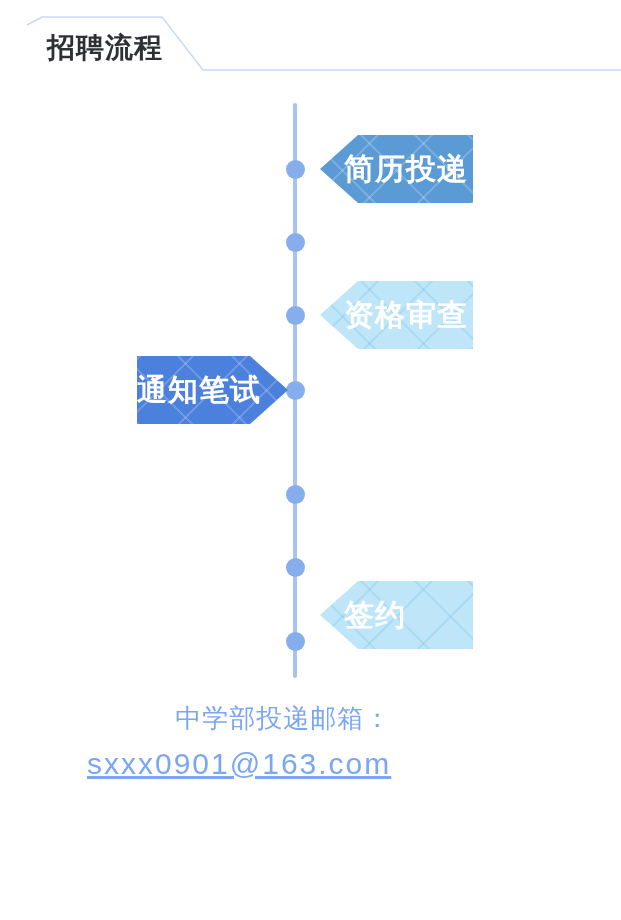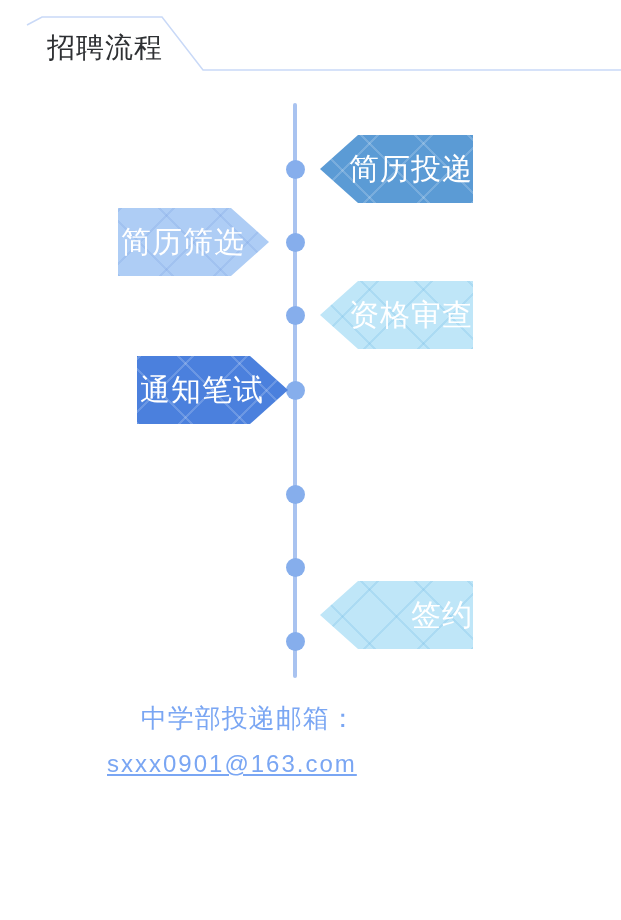--- a/index.html
+++ b/index.html
@@ -5,38 +5,38 @@
   html,body { margin:0; padding:0; background:#ffffff; }
   .page {
     position:relative; width:621px; height:920px; background:#ffffff;
     font-family:"Liberation Sans","DejaVu Sans",sans-serif; overflow:hidden;
   }
 
   
   .header-outline { position:absolute; left:0; top:0; width:621px; height:80px; }
   .page-title {
     position:absolute; left:47px; top:29px;
-    font-size:28px; font-weight:400; color:#2e3033; letter-spacing:1px;
+    font-size:28px; font-weight:700; color:#2e3033; letter-spacing:1px;
     white-space:nowrap;
   }
 
   
   .timeline-line {
     position:absolute; left:293px; top:103px; width:4px; height:575px;
     background:#a9c3f0; border-radius:2px;
   }
   .timeline-dot {
     position:absolute; left:286px; width:19px; height:19px;
     border-radius:50%; background:#86aeec;
   }
 
   .step {
     position:absolute; height:68px; box-sizing:border-box;
-    display:flex; align-items:center; justify-content:flex-end;
-    color:#ffffff; font-weight:400; font-size:30px; letter-spacing:1px;
+    display:flex; align-items:center; justify-content:flex-start;
+    color:#ffffff; font-weight:700; font-size:30px; letter-spacing:1px;
     white-space:nowrap;
   }
   .step.left {
     left:118px; width:151px; padding-right:24px;
     clip-path:polygon(0 0, calc(100% - 38px) 0, 100% 50%, calc(100% - 38px) 100%, 0 100%);
   }
   .step.right {
     left:320px; width:153px; padding-left:24px;
     clip-path:polygon(0 50%, 38px 0, 100% 0, 100% 100%, 38px 100%);
   }
@@ -63,22 +63,22 @@
   .tone-pale   { background-color:#bfe6f8; }
 
   
   .contacts { position:absolute; left:87px; top:702px;text-align:right; }
   .contact-block + .contact-block { margin-top:33px; }
   .contact-label {
     font-size:26px; line-height:32px; color:#7aa6f3;
     margin:0 0 14px 0; letter-spacing:1px; white-space:nowrap;
   }
   .contact-email {
-    display:inline-block; font-size:24px; line-height:32px; color:#7aa6f3;
-    text-decoration:underline; letter-spacing:2px; cursor:pointer; white-space:nowrap;margin-left:20px;
+    display:inline-block; font-size:30px; line-height:32px; color:#7aa6f3;
+    text-decoration:underline; letter-spacing:2px; cursor:pointer; white-space:nowrap;
   }
 </style>
 </head>
 <body>
 
 <div class="page">
 
   <svg class="header-outline" viewBox="0 0 621 80" xmlns="http://www.w3.org/2000/svg">
     <polyline points="27,25 42,17 162,17 203,70 621,70" fill="none" stroke="#c9d9f7" stroke-width="1.5"></polyline>
   </svg>
@@ -90,23 +90,20 @@
   <div class="timeline-dot" style="top:233px"></div>
   <div class="timeline-dot" style="top:306px"></div>
   <div class="timeline-dot" style="top:381px"></div>
   <div class="timeline-dot" style="top:485px"></div>
   <div class="timeline-dot" style="top:558px"></div>
   <div class="timeline-dot" style="top:632px"></div>
 
   <div class="step right tone-medium" style="top:135px">
     <span class="step-label">简历投递</span>
   </div>
-  <div class="step left tone-light" style="top:208px">
-    <span class="step-label">简历筛选</span>
-  </div>
   <div class="step right tone-pale" style="top:281px">
     <span class="step-label">资格审查</span>
   </div>
   <div class="step left tone-dark" style="top:356px">
     <span class="step-label">通知笔试</span>
   </div>
   <div class="step right tone-pale" style="top:581px">
     <span class="step-label">签约</span>
   </div>
 

